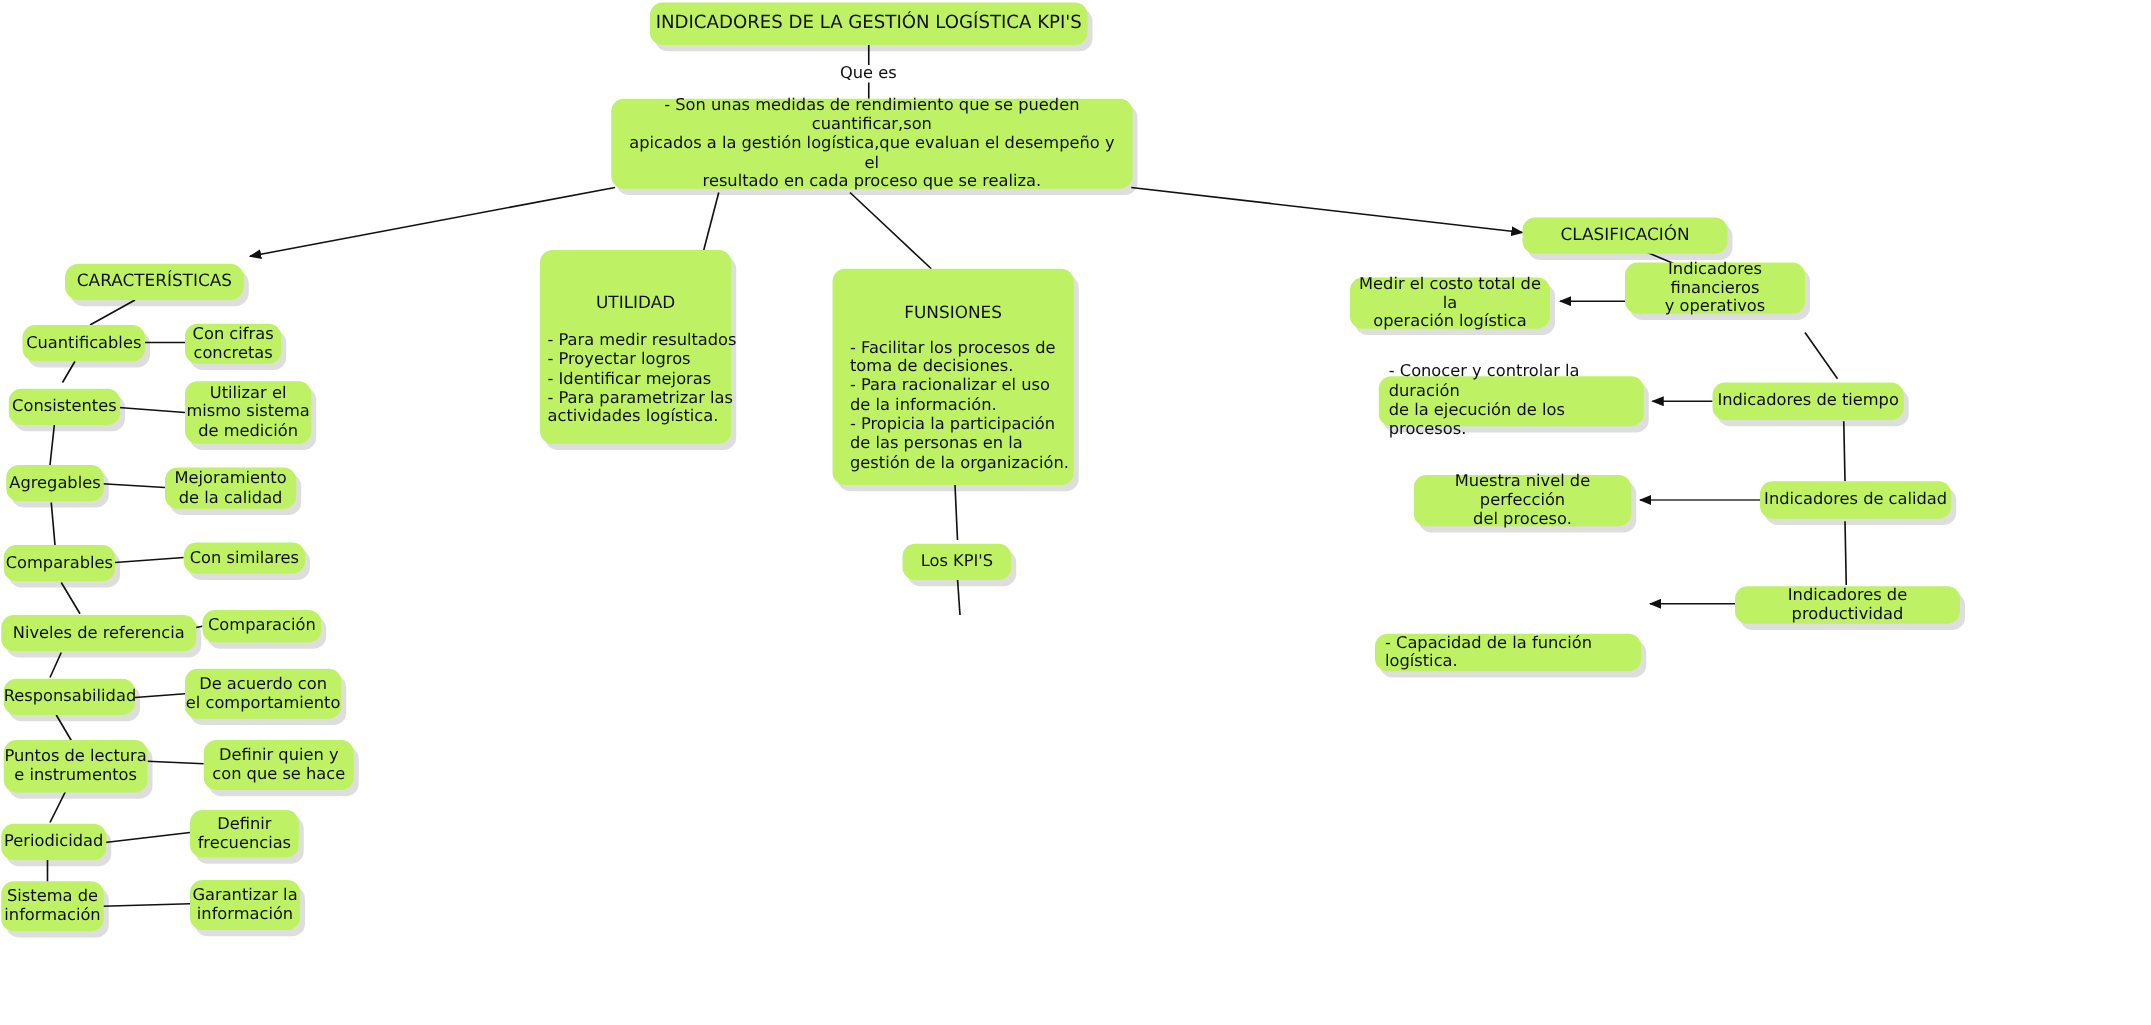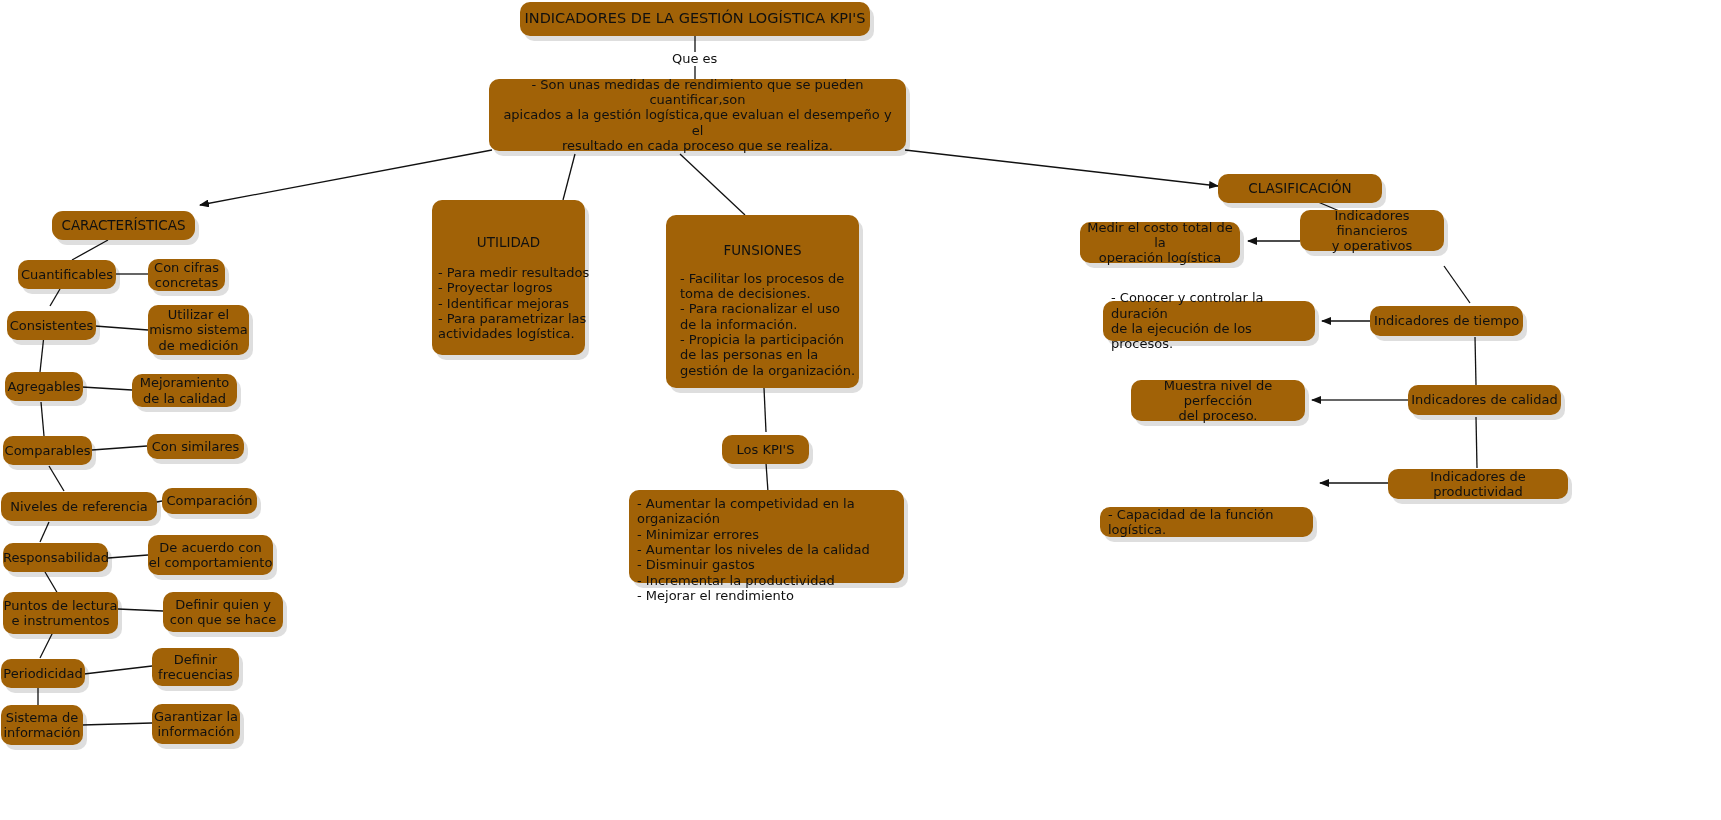--- a/index.html
+++ b/index.html
@@ -7,21 +7,21 @@
     width:1721px;height:820px;
     background:#ffffff;
     font-family:"DejaVu Sans","Liberation Sans",sans-serif;
     overflow:hidden;
     position:relative;
   }
   #canvas{position:absolute;left:0;top:0;width:1721px;height:820px;}
   svg#edges{position:absolute;left:0;top:0;width:1721px;height:820px;}
   .node{
     position:absolute;
-    background:#a16207;
+    background:#bef264;
     border-radius:10px;
     box-shadow:4px 5px 0 rgba(0,0,0,0.13);
     color:#101010;
     display:flex;
     align-items:center;
     justify-content:center;
     text-align:center;
     box-sizing:border-box;
     line-height:1.18;
     z-index:2;
@@ -205,28 +205,20 @@
 -  Proyectar logros
 -  Identificar mejoras
 -  Para parametrizar las
    actividades logística.</span>
   </div>
 
   <div class="node sm" style="left:722px;top:435px;width:87px;height:29px;">
     <span class="txt">Los KPI'S</span>
   </div>
 
-  <div class="node body" style="left:629px;top:490px;width:275px;height:93px;padding:6px 0 0 8px;align-items:flex-start;">
-    <span class="txt" style="text-align:left;">-  Aumentar la competividad en la organización
--  Minimizar errores
--  Aumentar los niveles de la calidad
--  Disminuir gastos
--  Incrementar la productividad
--  Mejorar el rendimiento</span>
-  </div>
 
   <div class="node hdr" style="left:1218px;top:174px;width:164px;height:29px;">
     <span class="txt">CLASIFICACIÓN</span>
   </div>
 
   <div class="node sm" style="left:1300px;top:210px;width:144px;height:41px;">
     <span class="txt">Indicadores financieros
 y operativos</span>
   </div>
   <div class="node sm" style="left:1080px;top:222px;width:160px;height:41px;">

